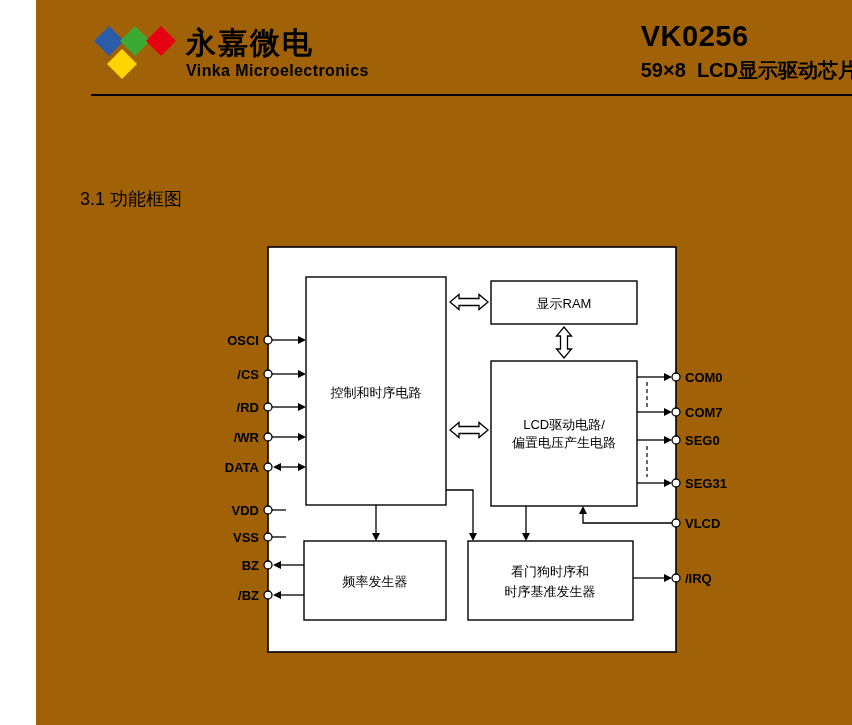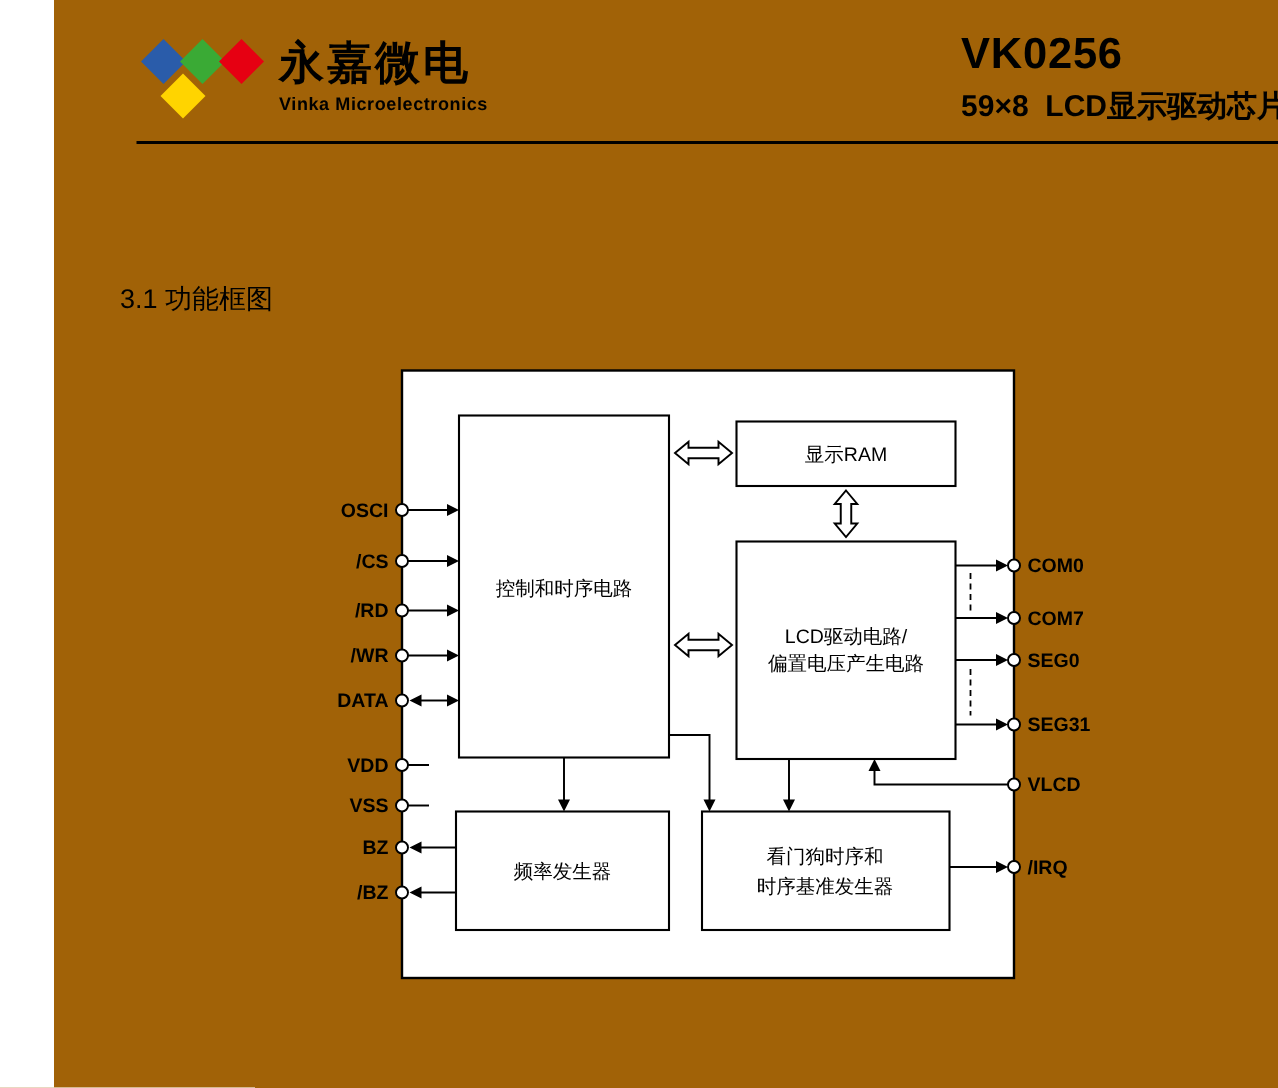--- a/index.html
+++ b/index.html
@@ -6,21 +6,21 @@
   .page {
     position:relative; width:852px; height:725px; background:#a16207;
     font-family:"Liberation Sans","DejaVu Sans",sans-serif; color:#000;
     overflow:hidden;
     margin-left:36px;
   }
   
   .logo { position:absolute; left:56px; top:24px; }
   .brand { position:absolute; left:150px; top:26px; }
   .brand-name { font-size:30px; font-weight:bold; letter-spacing:2px; line-height:1.1; white-space:pre; }
-  .brand-sub { font-size:12px; font-weight:bold; margin-top:3px; letter-spacing:0.4px; }
+  .brand-sub { font-size:16px; font-weight:bold; margin-top:3px; letter-spacing:0.4px; }
   .part { position:absolute; right:30px; top:20px; text-align:left; }
   .part-number { font-size:29px; font-weight:bold; letter-spacing:0.5px; }
   .part-desc { font-size:20px; font-weight:600; margin-top:4px; white-space:pre; }
   .rule { position:absolute; left:55px; width:767px; top:94px; height:2px; background:#000; }
   
   .h-section { position:absolute; left:44px; top:126px; font-size:23px; font-weight:bold; white-space:pre; }
   .h-subsection { position:absolute; left:44px; top:187px; font-size:18px; font-weight:normal; white-space:pre; }
   
   .diagram { position:absolute; left:0; top:232px; width:852px; height:460px; }
   .box { fill:#ffffff; stroke:#000; stroke-width:1.4px; }

